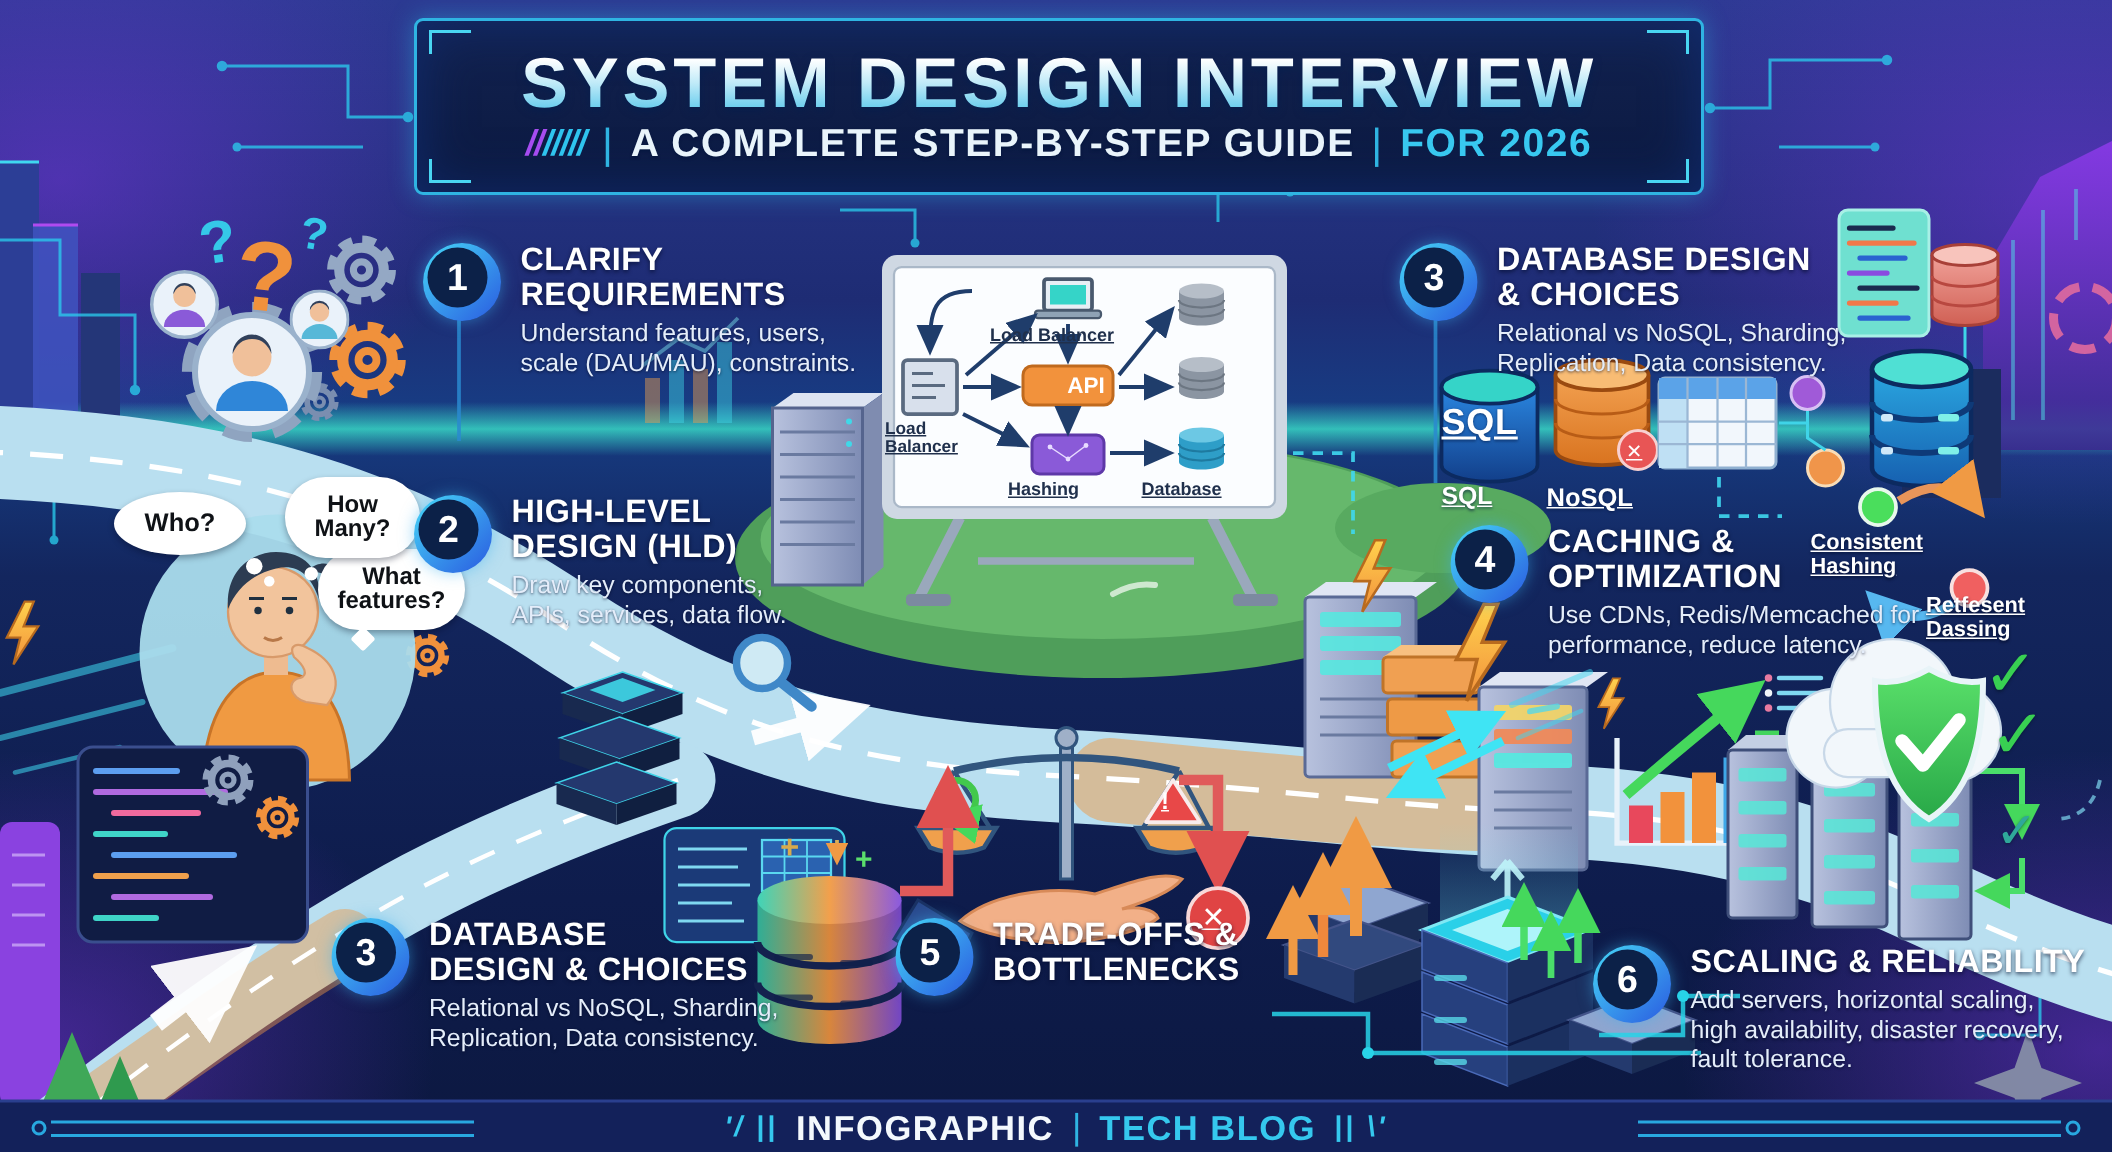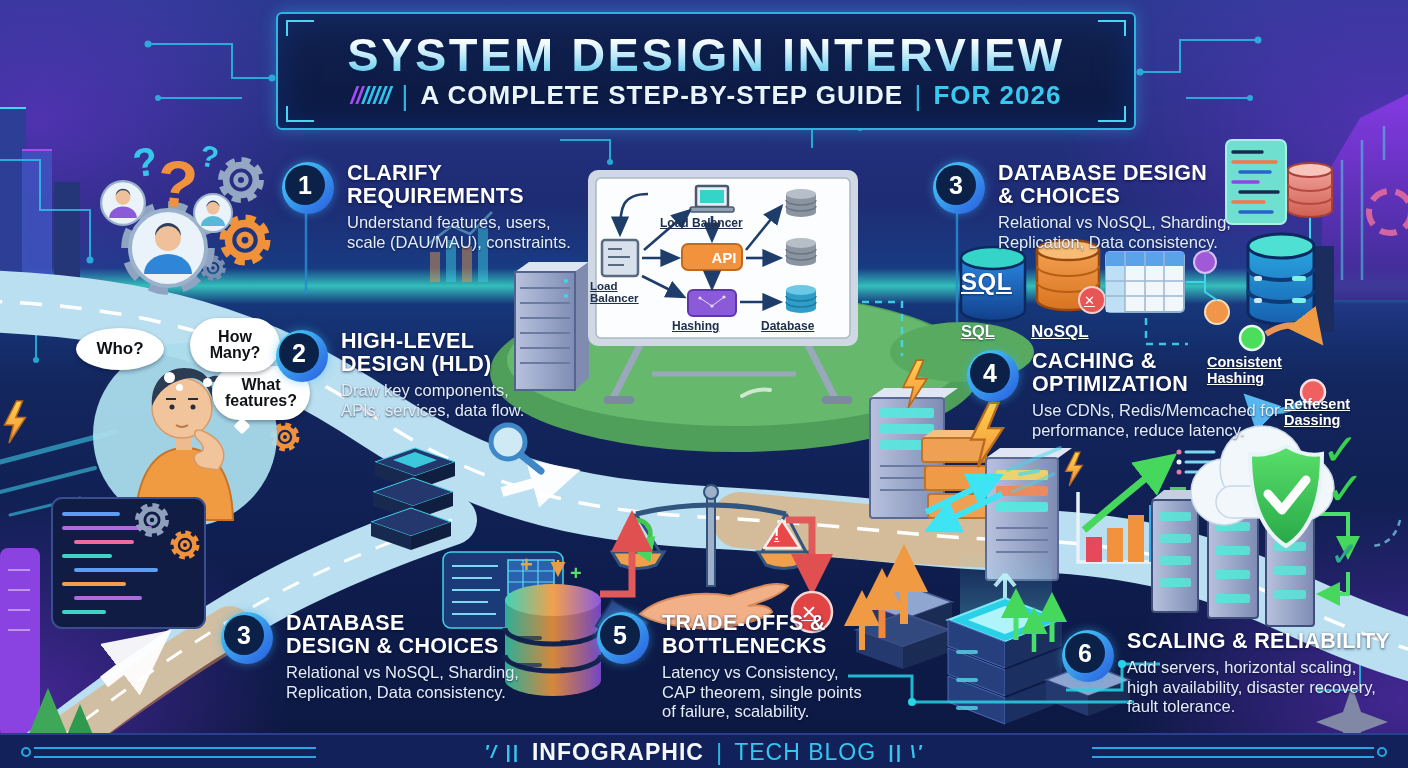--- a/index.html
+++ b/index.html
@@ -46,21 +46,21 @@
     white-space:pre-line;line-height:1.03;box-shadow:0 2px 4px rgba(0,10,30,.35);text-align:center;}
   .tail{position:absolute;background:#fff;border-radius:50%;z-index:5;}
   
   .qmark{font-weight:800;z-index:4;}
   .check{font-weight:800;color:#38d052;z-index:4;text-shadow:0 1px 2px rgba(0,20,30,.5);}
   .hashlbl{font-size:14.5px;font-weight:800;color:#fff;line-height:1.12;white-space:pre-line;text-shadow:0 1px 2px rgba(0,10,40,.8);}
   .dbtxt{color:#fff;font-weight:800;text-shadow:0 1px 2px rgba(0,20,60,.6);}
   
   .footer-row{left:0;top:736px;width:1408px;height:32px;display:flex;align-items:center;justify-content:center;gap:12px;z-index:6;}
   .footer-row .f1{color:#f4f9fd;font-weight:800;font-size:23px;letter-spacing:1px;}
-  .footer-row .f2{color:#35c8ee;font-weight:400;font-size:23px;letter-spacing:1px;text-align:right;}
+  .footer-row .f2{color:#35c8ee;font-weight:700;font-size:23px;letter-spacing:1px;text-align:right;}
   .footer-row .fsep{color:#2fb4e2;font-size:24px;font-weight:400;}
   .footer-row .fdeco{color:#35c8ee;font-weight:800;font-size:19px;font-style:italic;letter-spacing:2px;}
 </style>
 </head>
 <body>
 
 <div class="stage">
 
 <svg class="scene" width="1408" height="768" viewBox="0 0 1408 768">
 <defs>
@@ -773,23 +773,20 @@
 Replication, Data consistency.</p>
       </div>
 </div>
 <div class="ov step" style="left:597px;top:612px;">
   <div class="stepnum">
         <div class="inner">5</div>
       </div>
   <div>
         <h2>TRADE-OFFS &amp;
 BOTTLENECKS</h2>
-       <p>Latency vs Consistency,
-CAP theorem, single points
-of failure, scalability.</p>
       </div>
 </div>
 <div class="ov step" style="left:1062px;top:630px;">
   <div class="stepnum">
         <div class="inner">6</div>
       </div>
   <div>
         <h2>SCALING &amp; RELIABILITY</h2>
        <p>Add servers, horizontal scaling,
 high availability, disaster recovery,

